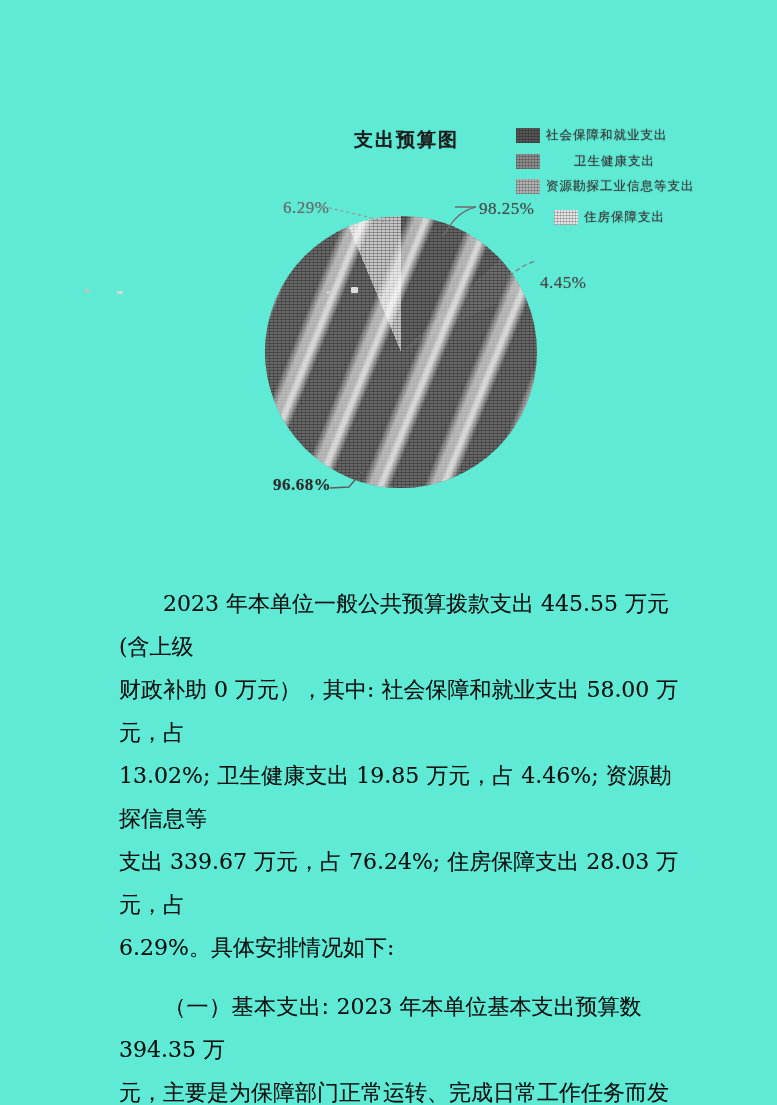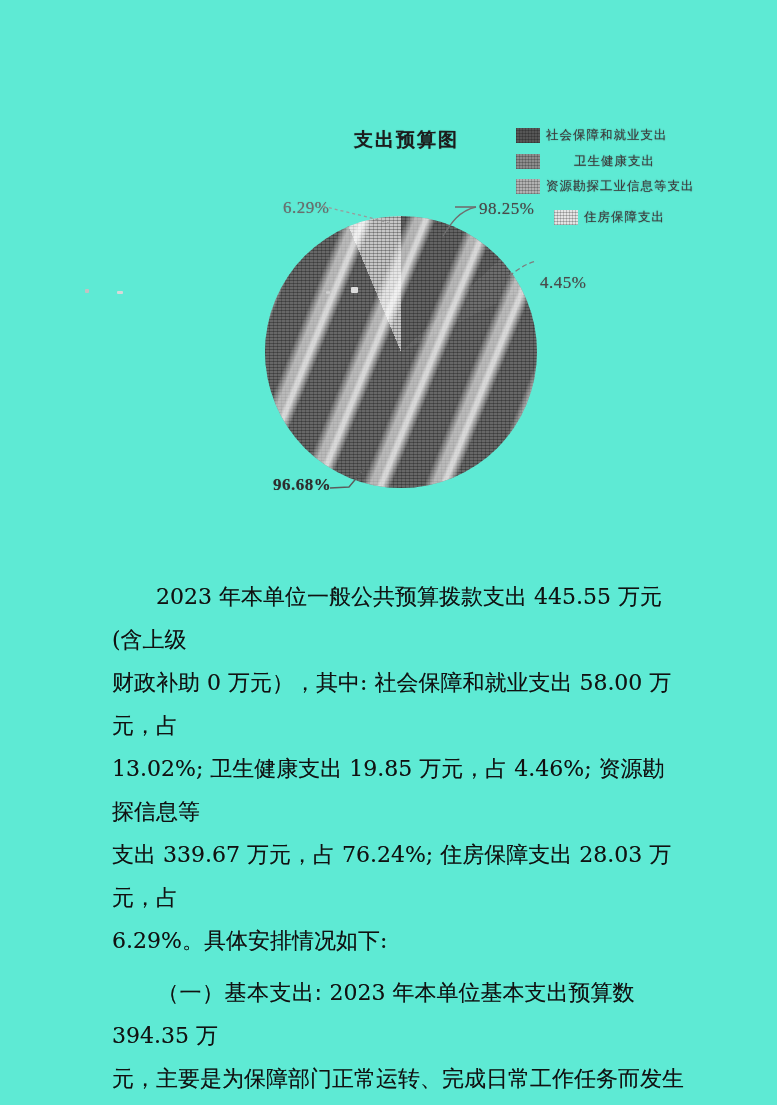--- a/index.html
+++ b/index.html
@@ -64,21 +64,21 @@
   .text-block{
     position:absolute;left:103px;top:566px;width:592px;
     font-size:22px;line-height:43px;color:#111111;
     text-shadow:0 0 .6px rgba(0,0,0,.4);
   }
   .doc-heading{
     font-family:"DejaVu Sans","Liberation Sans",sans-serif;
     font-weight:bold;font-size:22px;line-height:43px;color:#0e0e0e;
     text-indent:44px;letter-spacing:.5px;
   }
-  .para{margin:9px;}
+  .para{margin:16px;}
   .bold-lead{
     font-family:"DejaVu Sans","Liberation Sans",sans-serif;
     font-weight:normal;letter-spacing:.5px;
   }
 </style>
 </head>
 <body>
 
 <div class="page">
 

